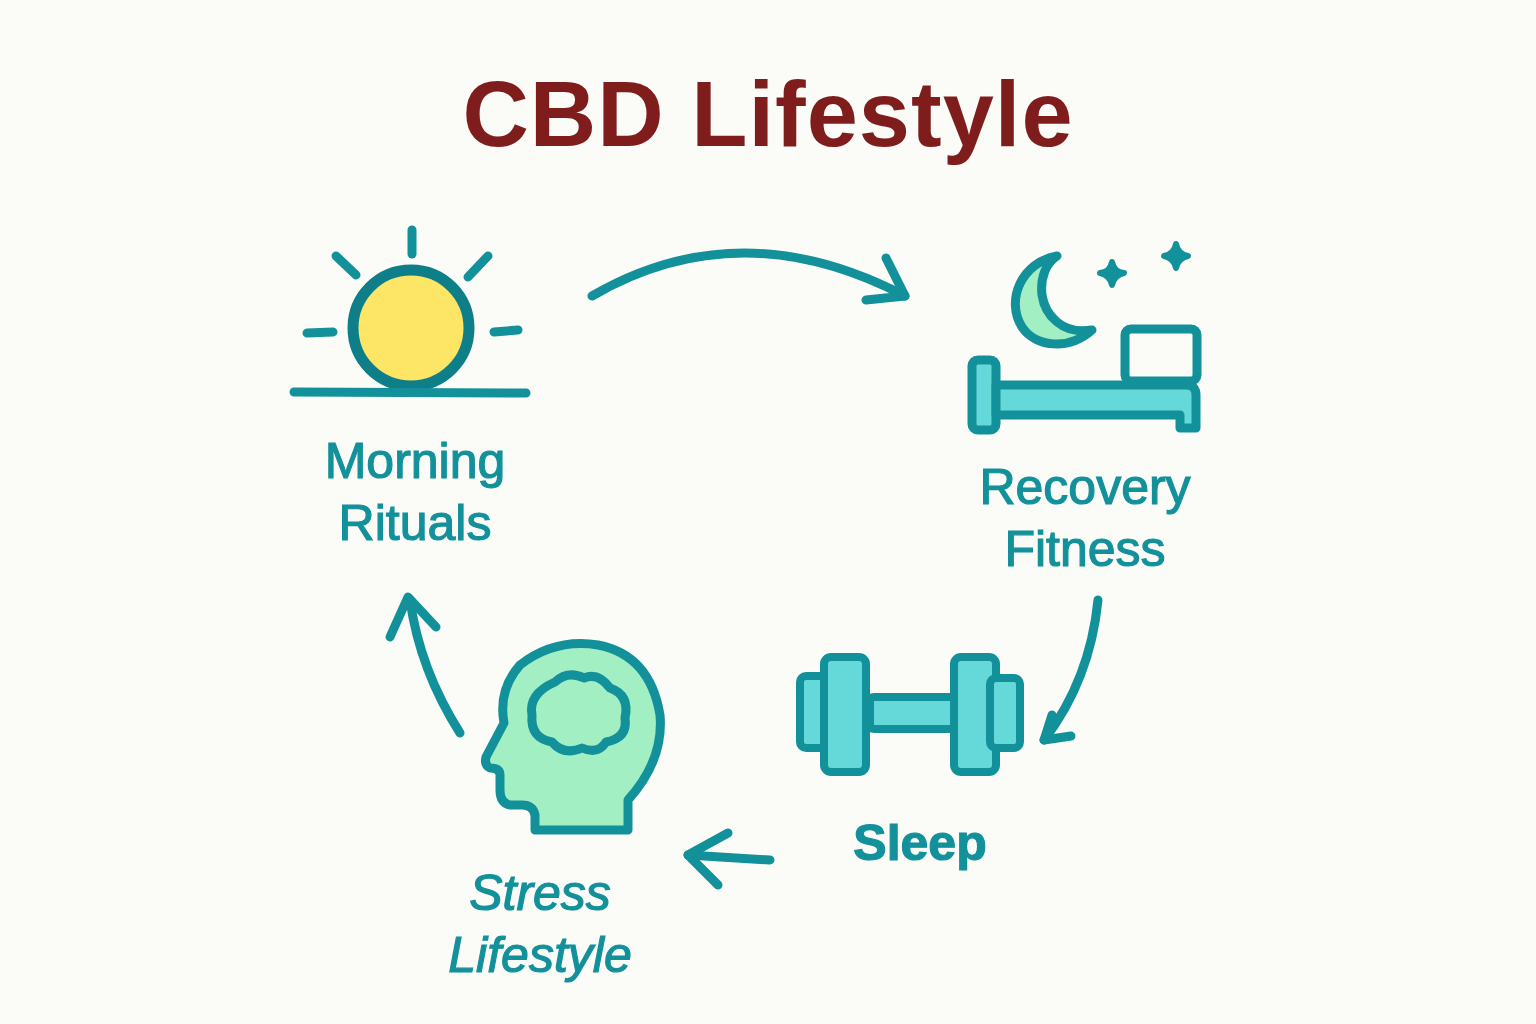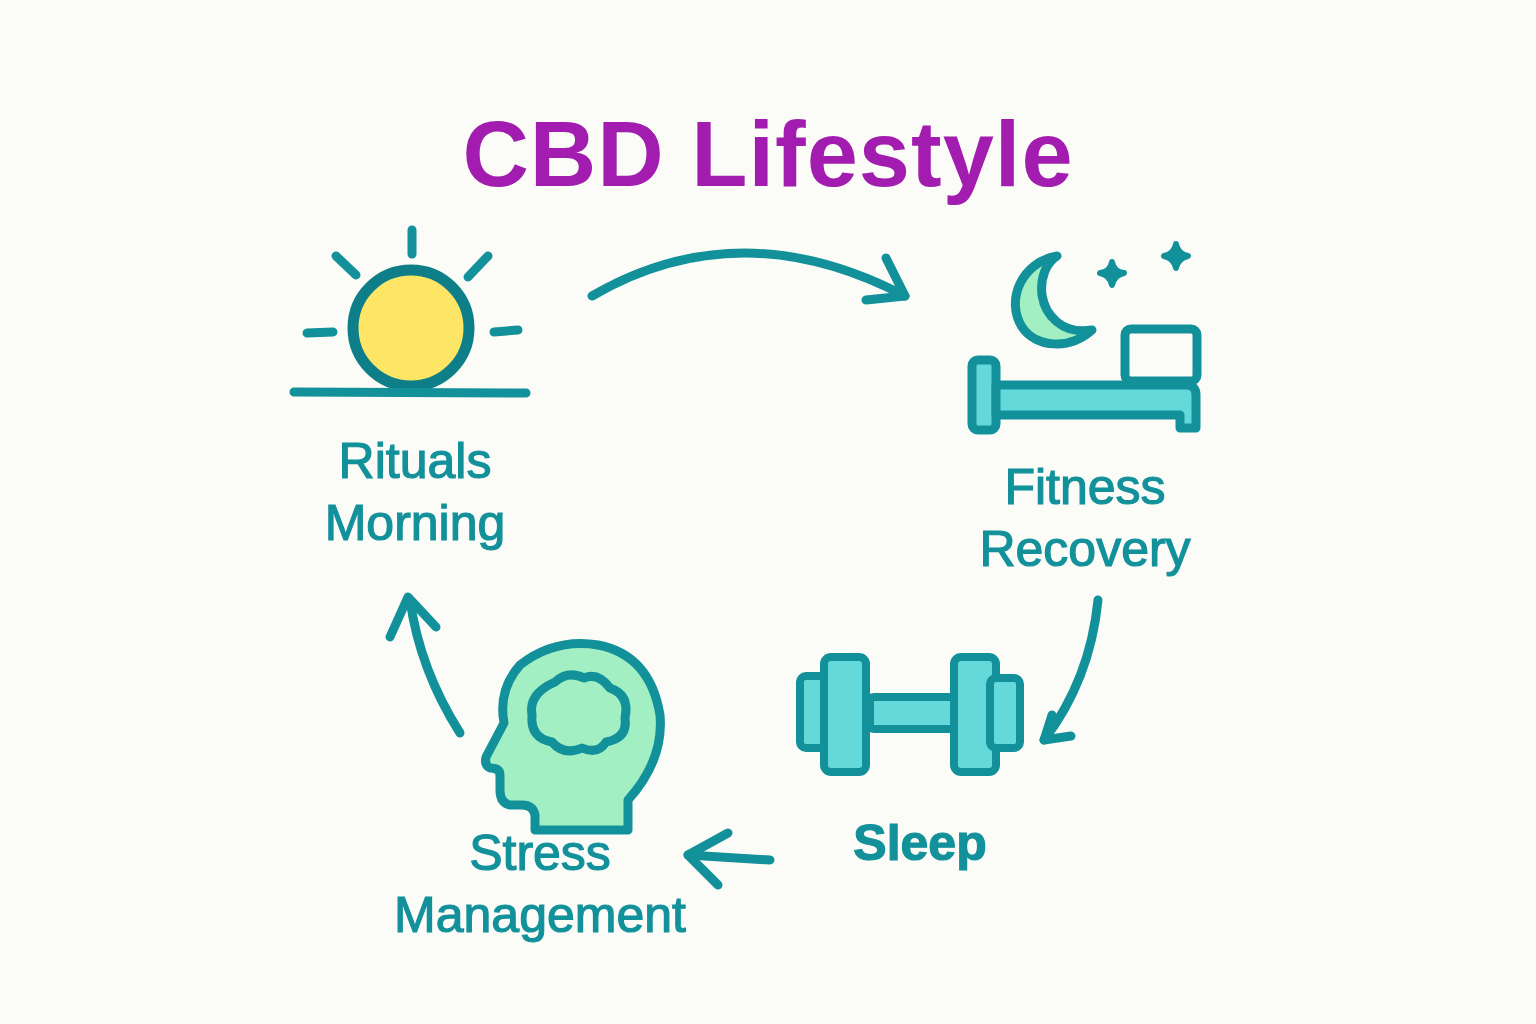--- a/index.html
+++ b/index.html
@@ -17,22 +17,21 @@
     }
     .title {
       position: absolute;
       left: 0;
       width: 1536px;
       top: 62px;
       text-align: center;
       font-size: 92px;
       font-weight: bold;
       letter-spacing: 1px;
-      color: #a21caf;
-      margin-top: 40px;
+      color: #7f1d1d;
     }
     .label {
       position: absolute;
       text-align: center;
       font-size: 50px;
       line-height: 62px;
       color: #13919b;
       font-weight: normal;
       -webkit-text-stroke: 1.2px #13919b;
     }
@@ -96,29 +95,29 @@
       <path d="M728 833 L688 855 L718 885"></path>
     </g>
     <g>
       <path d="M460 733 Q 420 670 410 600"></path>
       <path d="M390 637 L408 597 L436 627"></path>
     </g>
   </g>
 </svg>
 
 <div class="label" style="left:280px; top:430px; width:270px;">
+  <span class="line">Morning</span>
   <span class="line">Rituals</span>
-  <span class="line">Morning</span>
 </div>
 
 <div class="label" style="left:945px; top:456px; width:280px;">
+  <span class="line">Recovery</span>
   <span class="line">Fitness</span>
-  <span class="line">Recovery</span>
 </div>
 
 <div class="label" style="left:745px; top:812px; width:350px;font-weight:bold;">
   <span class="line">Sleep</span>
 </div>
 
-<div class="label" style="left:355px; top:822px; width:370px;">
+<div class="label" style="left:355px; top:862px; width:370px;font-style:italic;">
   <span class="line">Stress</span>
-  <span class="line">Management</span>
+  <span class="line">Lifestyle</span>
 </div>
 
 </body></html>

